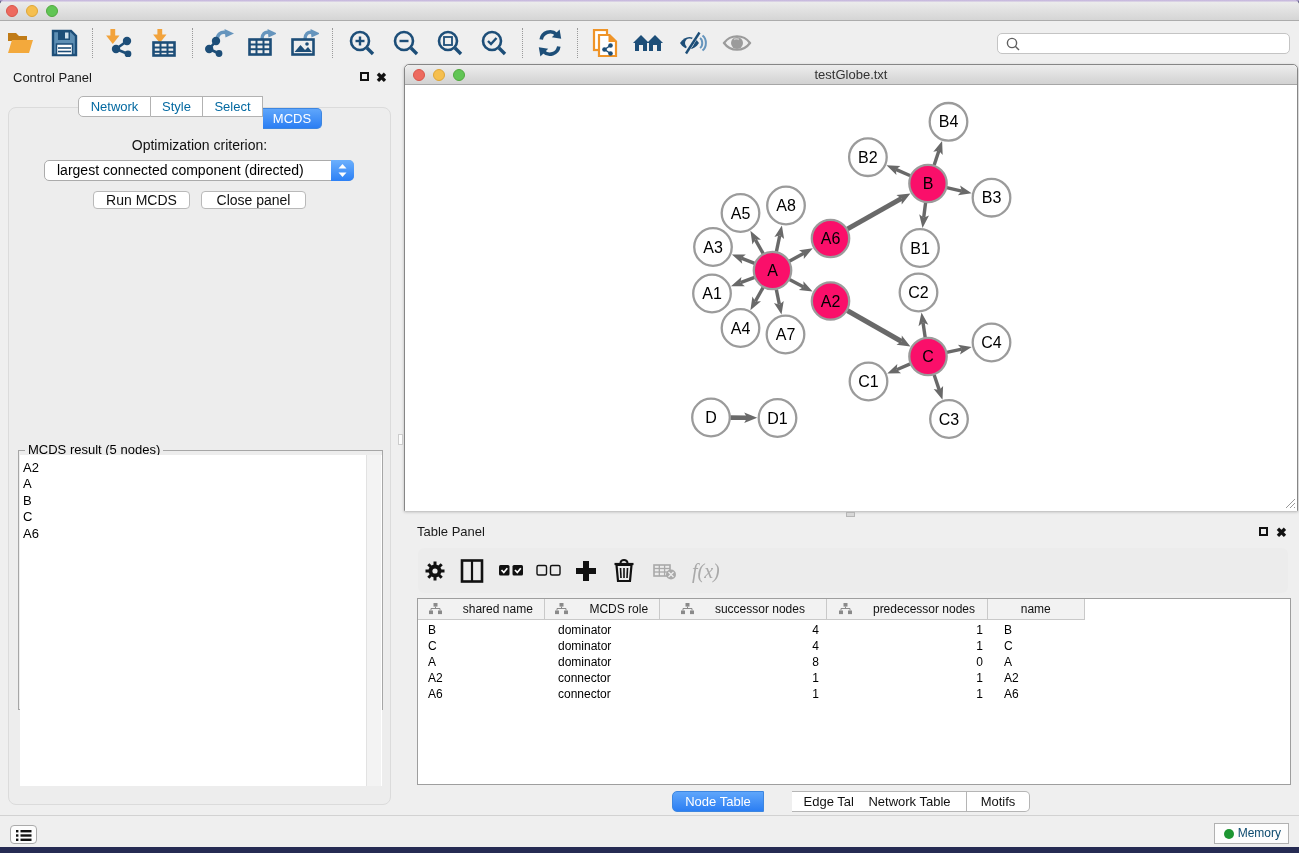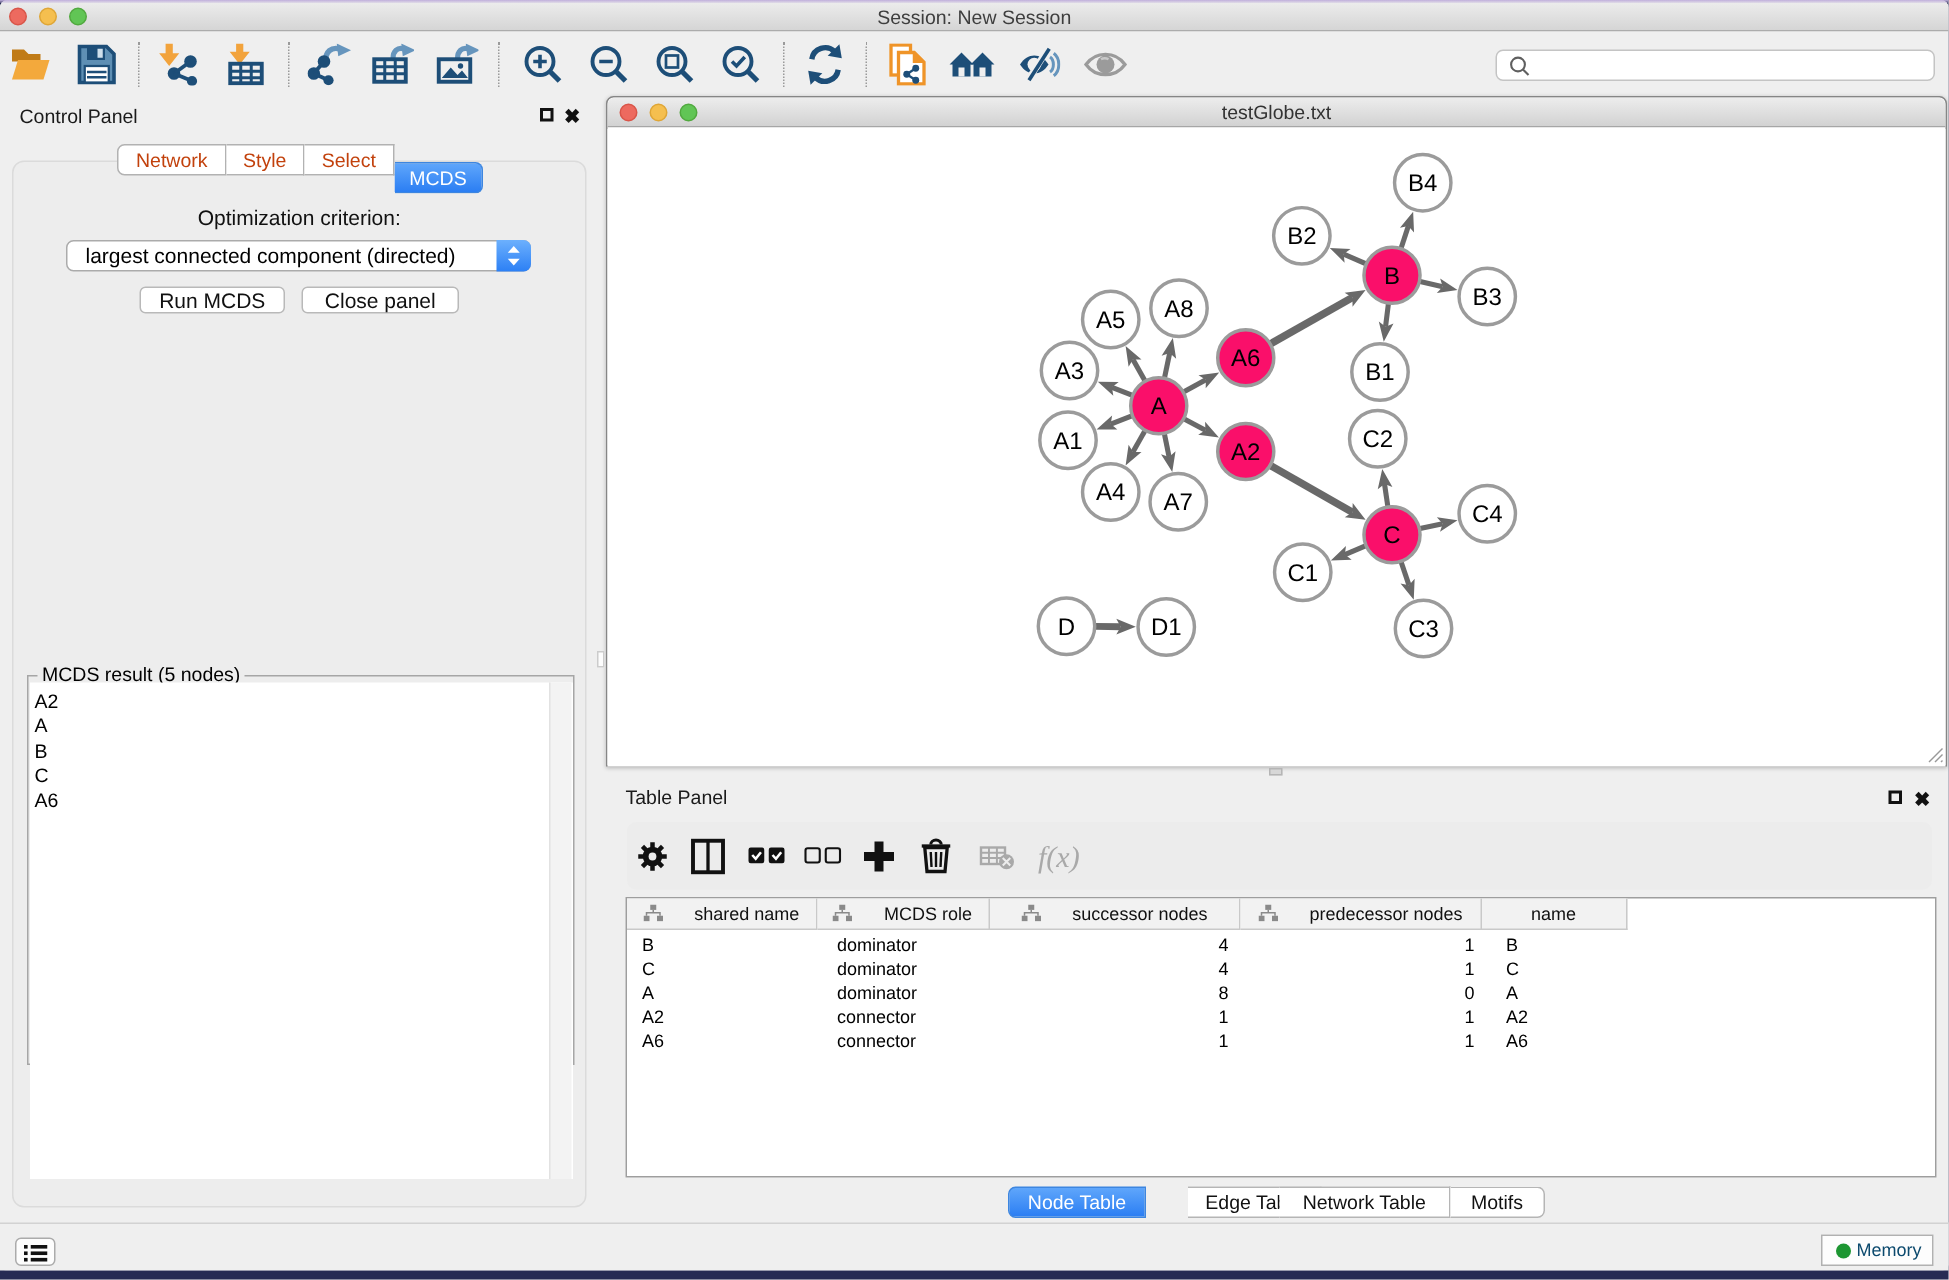--- a/index.html
+++ b/index.html
@@ -21,21 +21,21 @@
 .sep { position:absolute; top:28px; height:30px; width:0;
   border-left:1px dotted #9a9a9a; }
 .ticon { position:absolute; top:29px; }
 #search { position:absolute; left:997px; top:33px; width:293px; height:21px;
   background:#fff; border:1px solid #c4c4c4; border-radius:5px; }
 
 #cp-title { position:absolute; left:13px; top:70px; font-size:13px; color:#1a1a1a; }
 .wicon-sq { position:absolute; width:9px; height:9px; border:2px solid #111; }
 .wicon-x { position:absolute; font-size:13px; font-weight:bold; color:#111; line-height:11px;}
 .tab { position:absolute; top:96px; height:21px; background:#fff; z-index:5;
-  border:1px solid #b2b2b2; border-left:none; font-size:13px; color:#c2410c;
+  border:1px solid #b2b2b2; border-left:none; font-size:13px; color:#0369a1;
   text-align:center; line-height:19px; }
 .tab.first { border-left:1px solid #b2b2b2; border-radius:5px 0 0 5px; }
 .tab.last { border-radius:0 5px 5px 0;margin-top:12px; }
 .tab.sel { background:linear-gradient(#5fa6fb,#2b7ef3); color:#fff; border-color:#3d86e0; }
 #cp-box { position:absolute; left:8px; top:107px; width:383px; height:698px;
   border:1px solid #dbdbdb; border-radius:8px; background:#ededed; }
 #optlabel { position:absolute; left:0; top:29px; width:100%; text-align:center;
   font-size:14px; color:#111; }
 #dropdown { position:absolute; left:35px; top:52px; width:310px; height:21px;
   background:#fff; border:1px solid #ababab; border-radius:5px; font-size:14px;
@@ -94,21 +94,20 @@
 .btab.sel { background:linear-gradient(#5fa6fb,#2b7ef3); color:#fff; border-color:#3d86e0; }
 </style>
 </head>
 <body>
 <div id="topstrip"></div>
 <div id="app">
   <div id="titlebar">
     <div class="tl r" style="left:6px"></div>
     <div class="tl y" style="left:26px"></div>
     <div class="tl g" style="left:46px"></div>
-    <div id="titletext">Session: New Session</div>
   </div>
 
   <div class="sep" style="left:92px"></div>
   <div class="sep" style="left:192px"></div>
   <div class="sep" style="left:332px"></div>
   <div class="sep" style="left:522px"></div>
   <div class="sep" style="left:577px"></div>
 
   <svg class="ticon" style="left:6px" width="29" height="28" viewBox="0 0 29 28">
     <path d="M2 4 h8 l3 3 h8 v5 h-19 z" fill="#c07b17"></path>

